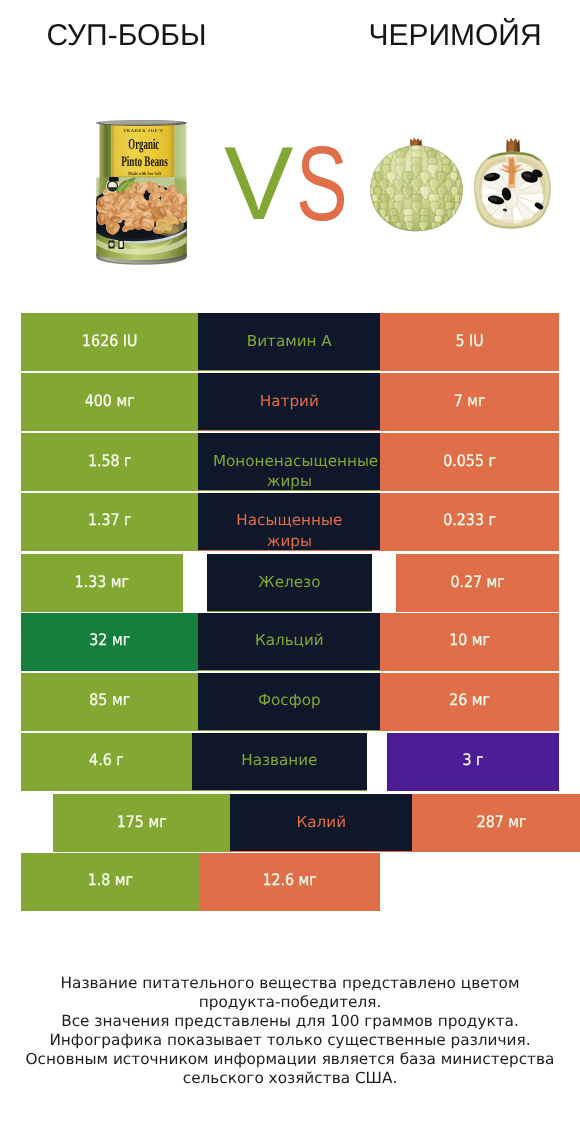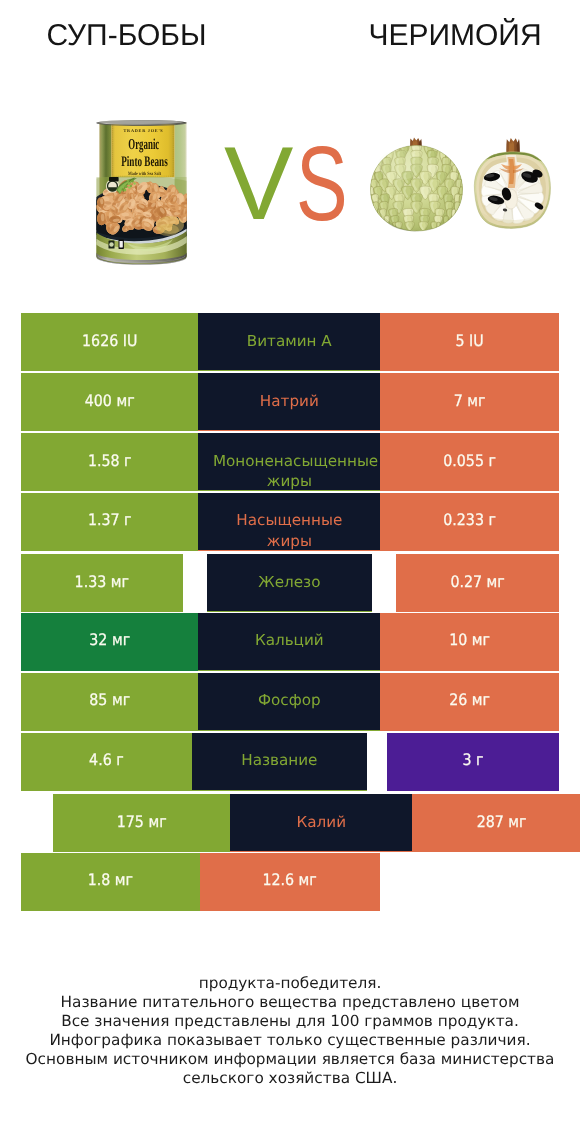--- a/index.html
+++ b/index.html
@@ -2607,20 +2607,20 @@
         <div class="cell left" style="background: rgb(130, 168, 51);">
           <span>1.8 мг</span>
         </div>
         <div class="cell right" style="background: rgb(224, 110, 73);">
           <span>12.6 мг</span>
         </div>
       </div>
     </div>
 
   <div class="footer" id="ftr">
+      <div>Название питательного вещества представлено цветом</div>
       <div>продукта-победителя.</div>
-      <div>Название питательного вещества представлено цветом</div>
       <div>Все значения представлены для 100 граммов продукта.</div>
       <div>Инфографика показывает только существенные различия.</div>
       <div>Основным источником информации является база министерства</div>
       <div>сельского хозяйства США.</div>
     </div>
 </div>
 
 </body></html>

